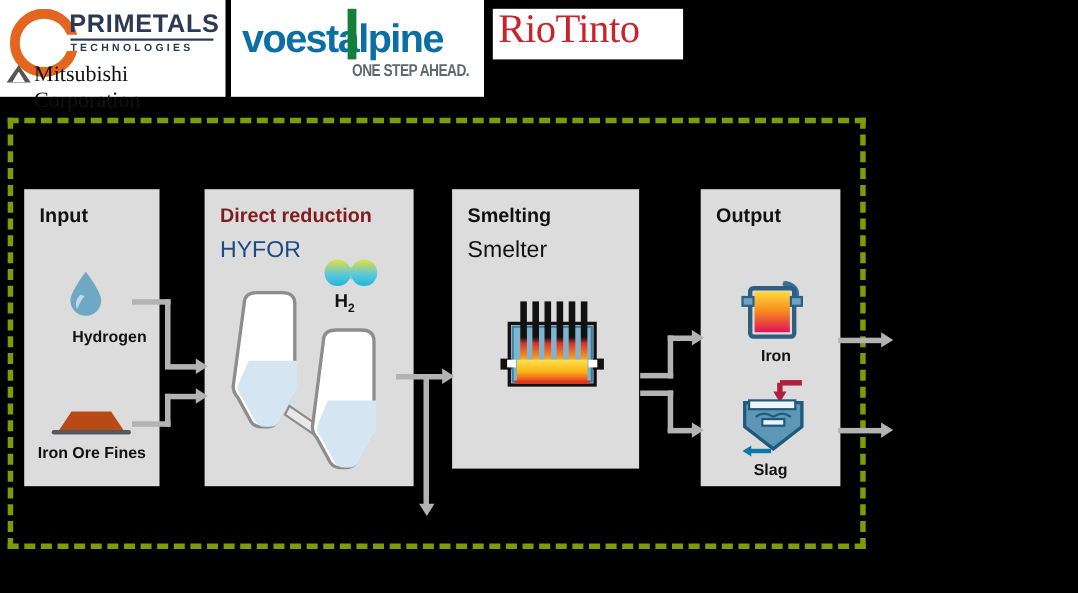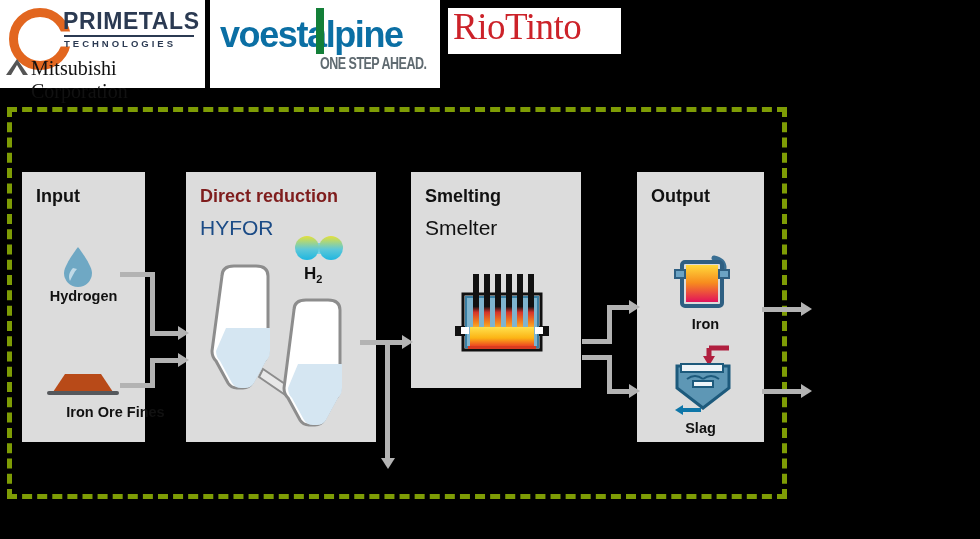--- a/index.html
+++ b/index.html
@@ -52,21 +52,21 @@
   .k1-sub{position:absolute;left:8px;top:44px;font-size:10.5px;color:#555;letter-spacing:.7px;}
 
   
   #dashed-frame{position:absolute;left:7px;top:107px;width:780px;height:392px;
                 border:5px dashed #7e9c05;box-sizing:border-box;}
 
   
   .stage{position:absolute;background:#dcdcdc;}
   #stage-input{left:22px;top:172px;width:123px;height:270px;}
   #stage-dr{left:186px;top:172px;width:190px;height:270px;}
-  #stage-smelt{left:411px;top:172px;width:170px;height:216px;}
+  #stage-smelt{left:411px;top:172px;width:170px;height:254px;}
   #stage-output{left:637px;top:172px;width:127px;height:270px;}
 
   .stage-title{position:absolute;left:14px;top:14px;font-size:18px;font-weight:bold;
                color:#111;white-space:nowrap;}
   .stage-title.blue{color:#7f1d1d;}
   .stage-sub{position:absolute;left:14px;top:44px;font-size:21px;color:#111;white-space:nowrap;}
   .stage-sub.blue{color:#1b4b86;}
 
   .item-label{position:absolute;font-size:14.5px;font-weight:bold;color:#111;
               white-space:nowrap;text-align:center;}
@@ -113,29 +113,29 @@
 
 <div class="stage" id="stage-input">
   <div class="stage-title">Input</div>
 
   <div style="position:absolute;left:39px;top:74px;">
     <svg width="34" height="42" viewBox="0 0 34 42">
       <path d="M17 1 C17 1 3 19 3 27 a14 14 0 0 0 28 0 C31 19 17 1 17 1 Z" fill="#6fa8c4"></path>
       <path d="M12 22 C8 26 7 31 9 35 C11 31 13 26 16 23 Z" fill="#cfe3ed" opacity=".85"></path>
     </svg>
   </div>
-  <div class="item-label" style="left:0;top:116px;width:123px;">Hydrogen</div>
+  <div class="item-label" style="left:0;top:127px;width:123px;padding-left:16px;">Hydrogen</div>
 
   <div style="position:absolute;left:21px;top:196px;">
     <svg width="80" height="30" viewBox="0 0 80 30">
       <path d="M22 6 L58 6 L70 24 L10 24 Z" fill="#b84a18"></path>
       <rect x="4" y="23" width="72" height="4" rx="2" fill="#55585c"></rect>
     </svg>
   </div>
-  <div class="item-label" style="left:0;top:232px;width:123px;margin-left:32px;">Iron Ore Fines</div>
+  <div class="item-label" style="left:0;top:232px;width:123px;">Iron Ore Fines</div>
 </div>
 
 <div class="stage" id="stage-dr">
   <div class="stage-title blue">Direct reduction</div>
   <div class="stage-sub blue">HYFOR</div>
 
   <div style="position:absolute;left:108px;top:62px;">
     <svg width="50" height="30" viewBox="0 0 50 30">
       <defs>
         <linearGradient id="gH2" x1="0" y1="0" x2="0" y2="1">

